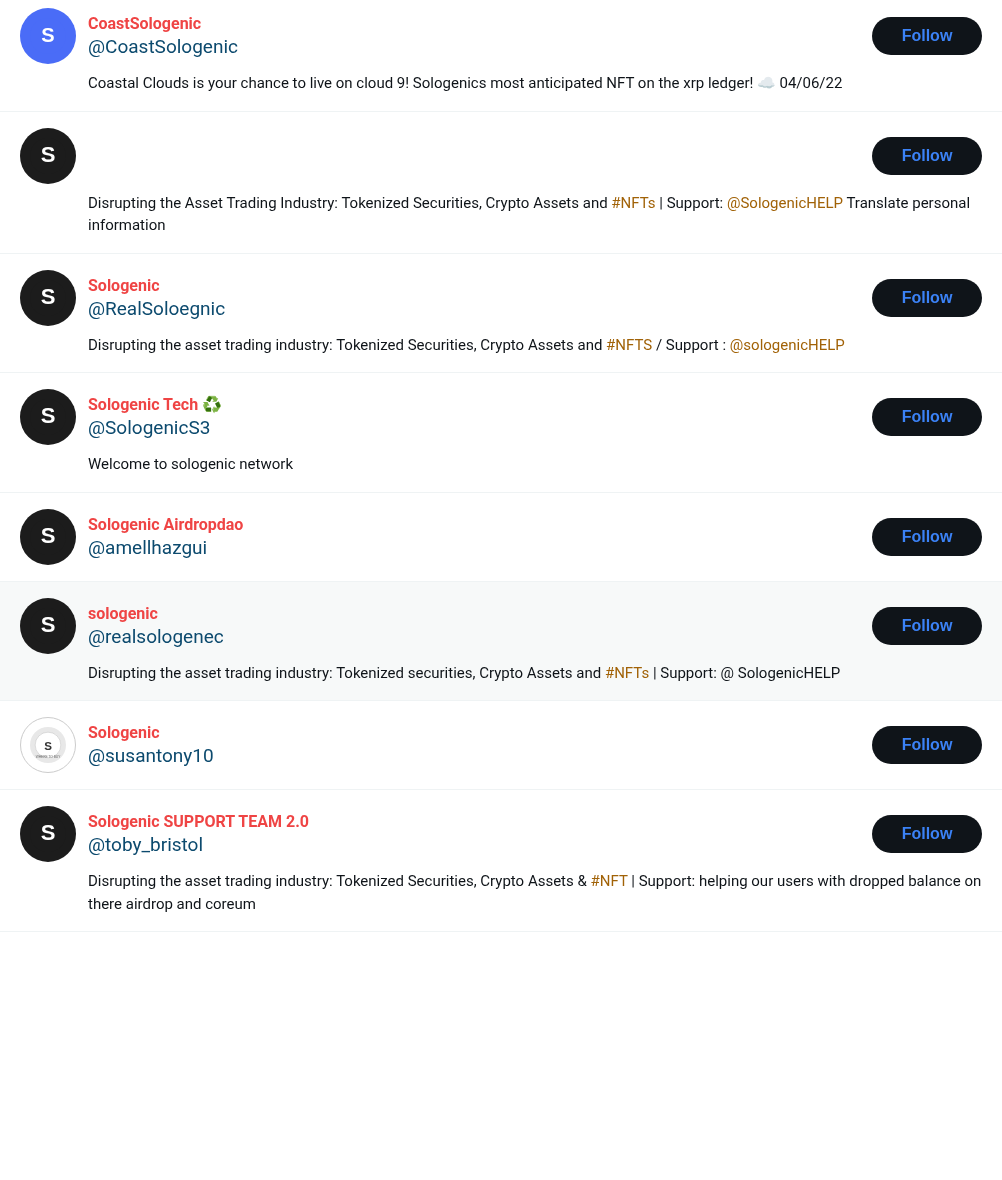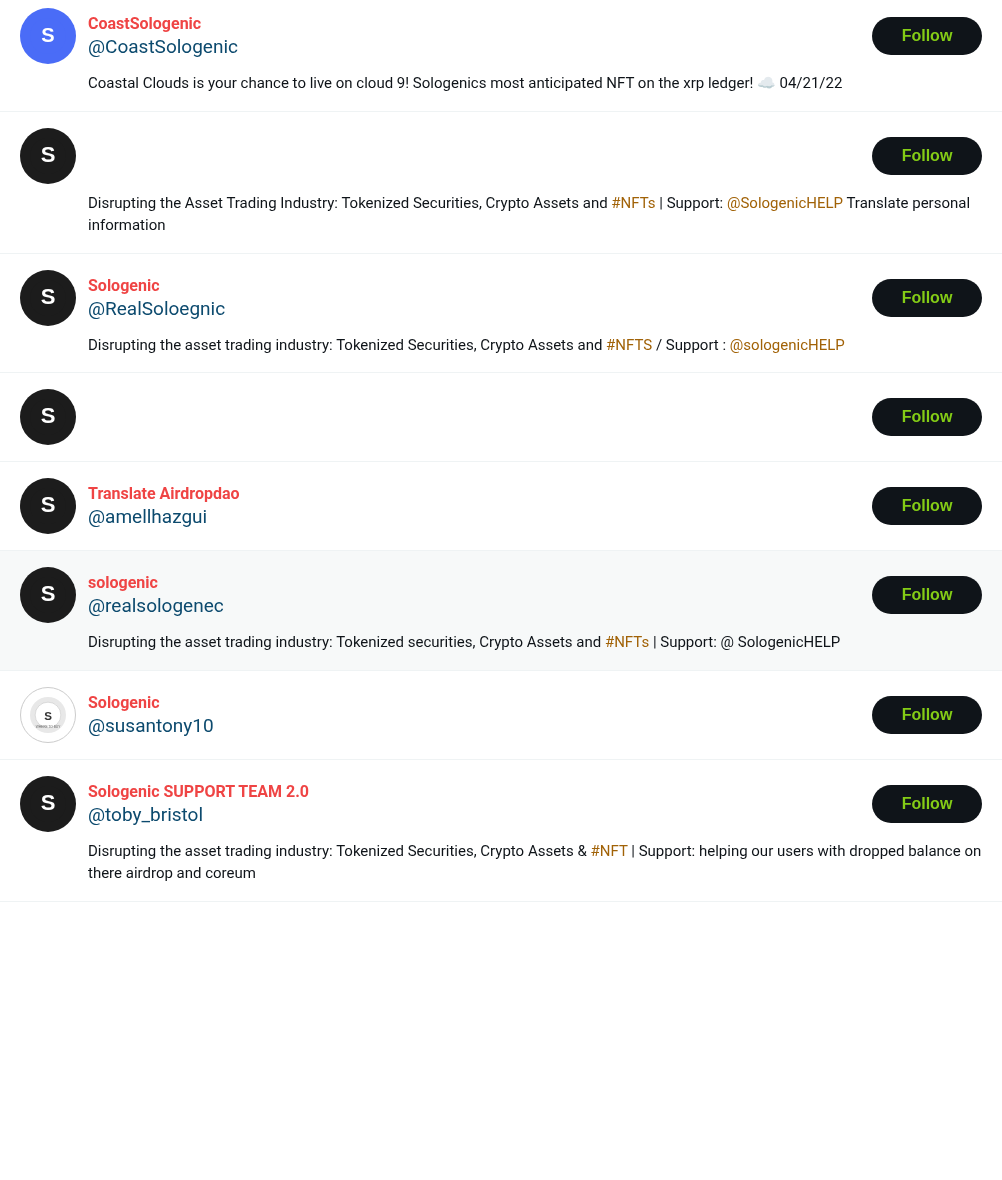--- a/index.html
+++ b/index.html
@@ -57,21 +57,21 @@
       font-weight: 700;
       font-size: 16px;
       color: #ef4444;
     }
     .account-handle {
       font-size: 19px;
       color: #0c4a6e;
     }
     .follow-btn {
       background: #0f1419;
-      color: #84cc16;
+      color: #3b82f6;
       border: none;
       border-radius: 9999px;
       padding: 10px 22px;
       font-size: 16px;
       font-weight: 700;
       cursor: pointer;
       white-space: nowrap;
       min-width: 110px;
       text-align: center;
     }
@@ -101,21 +101,21 @@
       <text x="18" y="24" text-anchor="middle" font-size="20" font-weight="bold" fill="white" font-family="Arial">S</text>
     </svg>
           </div>
           <div class="account-info">
             <span class="account-name">CoastSologenic</span>
             <span class="account-handle">@CoastSologenic</span>
           </div>
         </div>
         <button class="follow-btn">Follow</button>
       </div>
-      <p class="account-bio">Coastal Clouds is your chance to live on cloud 9! Sologenics most anticipated NFT on the xrp ledger! ☁️ 04/21/22</p>
+      <p class="account-bio">Coastal Clouds is your chance to live on cloud 9! Sologenics most anticipated NFT on the xrp ledger! ☁️ 04/06/22</p>
     </div>
     <div class="account-item">
       <div class="account-header">
         <div class="account-left">
           <div class="avatar">
             <svg viewBox="0 0 36 36" fill="none" xmlns="http://www.w3.org/2000/svg">
       <circle cx="18" cy="18" r="18" fill="#1c1c1c"></circle>
       <text x="18" y="24" text-anchor="middle" font-size="22" font-weight="bold" fill="white" font-family="Arial">S</text>
     </svg>
           </div>
@@ -144,35 +144,40 @@
     </div>
     <div class="account-item">
       <div class="account-header">
         <div class="account-left">
           <div class="avatar">
             <svg viewBox="0 0 36 36" fill="none" xmlns="http://www.w3.org/2000/svg">
       <circle cx="18" cy="18" r="18" fill="#1c1c1c"></circle>
       <text x="18" y="24" text-anchor="middle" font-size="22" font-weight="bold" fill="white" font-family="Arial">S</text>
     </svg>
           </div>
-        </div>
-        <button class="follow-btn">Follow</button>
-      </div>
-    </div>
-    <div class="account-item">
-      <div class="account-header">
-        <div class="account-left">
-          <div class="avatar">
-            <svg viewBox="0 0 36 36" fill="none" xmlns="http://www.w3.org/2000/svg">
-      <circle cx="18" cy="18" r="18" fill="#1c1c1c"></circle>
-      <text x="18" y="24" text-anchor="middle" font-size="22" font-weight="bold" fill="white" font-family="Arial">S</text>
-    </svg>
-          </div>
-          <div class="account-info">
-            <span class="account-name">Translate Airdropdao</span>
+          <div class="account-info">
+            <span class="account-name">Sologenic Tech ♻️</span>
+            <span class="account-handle">@SologenicS3</span>
+          </div>
+        </div>
+        <button class="follow-btn">Follow</button>
+      </div>
+      <p class="account-bio">Welcome to sologenic network</p>
+    </div>
+    <div class="account-item">
+      <div class="account-header">
+        <div class="account-left">
+          <div class="avatar">
+            <svg viewBox="0 0 36 36" fill="none" xmlns="http://www.w3.org/2000/svg">
+      <circle cx="18" cy="18" r="18" fill="#1c1c1c"></circle>
+      <text x="18" y="24" text-anchor="middle" font-size="22" font-weight="bold" fill="white" font-family="Arial">S</text>
+    </svg>
+          </div>
+          <div class="account-info">
+            <span class="account-name">Sologenic Airdropdao</span>
             <span class="account-handle">@amellhazgui</span>
           </div>
         </div>
         <button class="follow-btn">Follow</button>
       </div>
     </div>
     <div class="account-item highlighted">
       <div class="account-header">
         <div class="account-left">
           <div class="avatar">

